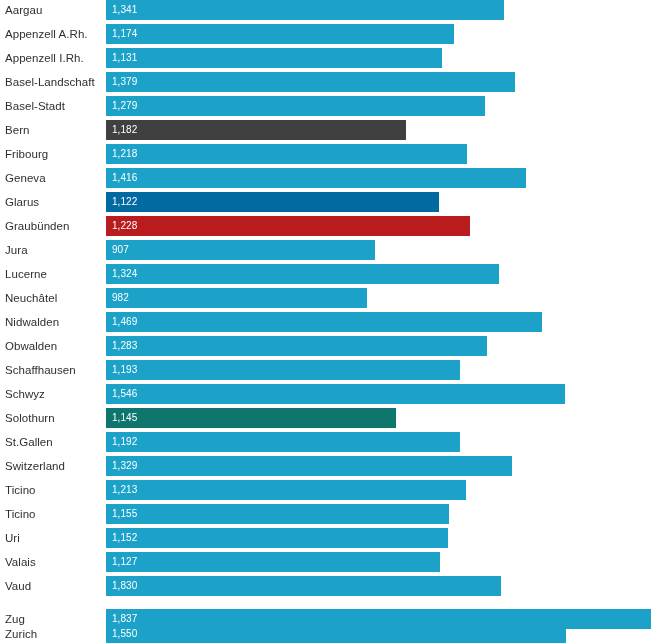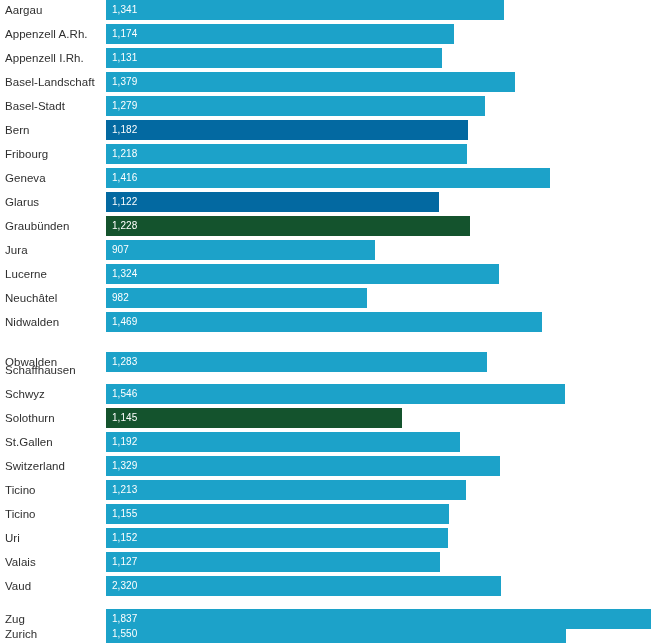--- a/index.html
+++ b/index.html
@@ -103,53 +103,53 @@
       <span class="cat-label">Basel-Stadt</span>
       <div class="bar-track">
         <div class="bar" style="width: 379.479px; background: rgb(28, 162, 201);">
           <span class="bar-value">1,279</span>
         </div>
       </div>
     </div>
     <div class="row" style="top: 118px;">
       <span class="cat-label">Bern</span>
       <div class="bar-track">
-        <div class="bar" style="width: 362px; background: #0369a1;">
+        <div class="bar" style="width: 285px; background: #404040; padding-left: 15px;">
           <span class="bar-value">1,182</span>
         </div>
       </div>
     </div>
     <div class="row" style="top: 142px;">
       <span class="cat-label">Fribourg</span>
       <div class="bar-track">
         <div class="bar" style="width: 361.381px; background: rgb(28, 162, 201);">
           <span class="bar-value">1,218</span>
         </div>
       </div>
     </div>
     <div class="row" style="top: 166px;">
       <span class="cat-label">Geneva</span>
       <div class="bar-track">
-        <div class="bar" style="width: 420.127px; background: rgb(28, 162, 201); padding-left: 24px;">
+        <div class="bar" style="width: 420.127px; background: rgb(28, 162, 201);">
           <span class="bar-value">1,416</span>
         </div>
       </div>
     </div>
     <div class="row" style="top: 190px;">
       <span class="cat-label">Glarus</span>
       <div class="bar-track">
         <div class="bar" style="width: 332.897px; background: #0369a1;">
           <span class="bar-value">1,122</span>
         </div>
       </div>
     </div>
     <div class="row" style="top: 214px;">
       <span class="cat-label">Graubünden</span>
       <div class="bar-track">
-        <div class="bar" style="width: 364.348px; background: #14532d;">
+        <div class="bar" style="width: 364.348px; background: #b91c1c;">
           <span class="bar-value">1,228</span>
         </div>
       </div>
     </div>
     <div class="row" style="top: 238px;">
       <span class="cat-label">Jura</span>
       <div class="bar-track">
         <div class="bar" style="width: 269.107px; background: rgb(28, 162, 201);">
           <span class="bar-value">907</span>
         </div>
@@ -172,59 +172,64 @@
       </div>
     </div>
     <div class="row" style="top: 310px;">
       <span class="cat-label">Nidwalden</span>
       <div class="bar-track">
         <div class="bar" style="width: 435.852px; background: rgb(28, 162, 201);">
           <span class="bar-value">1,469</span>
         </div>
       </div>
     </div>
-    <div class="row" style="top: 350px;">
+    <div class="row" style="top: 334px;">
       <span class="cat-label">Obwalden</span>
       <div class="bar-track">
         <div class="bar" style="width: 380.666px; background: rgb(28, 162, 201);">
           <span class="bar-value">1,283</span>
         </div>
       </div>
     </div>
     <div class="row" style="top: 358px; padding-left: 6px;">
       <span class="cat-label">Schaffhausen</span>
+      <div class="bar-track">
+        <div class="bar" style="width: 353.963px; background: rgb(28, 162, 201);">
+          <span class="bar-value">1,193</span>
+        </div>
+      </div>
     </div>
     <div class="row" style="top: 382px;">
       <span class="cat-label">Schwyz</span>
       <div class="bar-track">
         <div class="bar" style="width: 458.698px; background: rgb(28, 162, 201);">
           <span class="bar-value">1,546</span>
         </div>
       </div>
     </div>
     <div class="row" style="top: 406px;">
       <span class="cat-label">Solothurn</span>
       <div class="bar-track">
-        <div class="bar" style="width: 290px; background: #14532d; padding-left: 6px;">
+        <div class="bar" style="width: 290px; background: #0f766e;">
           <span class="bar-value">1,145</span>
         </div>
       </div>
     </div>
     <div class="row" style="top: 430px;">
       <span class="cat-label">St.Gallen</span>
       <div class="bar-track">
         <div class="bar" style="width: 353.666px; background: rgb(28, 162, 201);">
           <span class="bar-value">1,192</span>
         </div>
       </div>
     </div>
     <div class="row" style="top: 454px;">
       <span class="cat-label">Switzerland</span>
       <div class="bar-track">
-        <div class="bar" style="width: 394.314px; background: rgb(28, 162, 201);">
+        <div class="bar" style="width: 394.314px; background: rgb(28, 162, 201); padding-left: 12px;">
           <span class="bar-value">1,329</span>
         </div>
       </div>
     </div>
     <div class="row" style="top: 478px;">
       <span class="cat-label">Ticino</span>
       <div class="bar-track">
         <div class="bar" style="width: 359.897px; background: rgb(28, 162, 201);">
           <span class="bar-value">1,213</span>
         </div>
@@ -251,21 +256,21 @@
       <div class="bar-track">
         <div class="bar" style="width: 334.381px; background: rgb(28, 162, 201);">
           <span class="bar-value">1,127</span>
         </div>
       </div>
     </div>
     <div class="row" style="top: 574px;">
       <span class="cat-label">Vaud</span>
       <div class="bar-track">
         <div class="bar" style="width: 394.611px; background: rgb(28, 162, 201);">
-          <span class="bar-value">2,320</span>
+          <span class="bar-value">1,830</span>
         </div>
       </div>
     </div>
     <div class="row" style="top: 598px; margin-top: 9px;">
       <span class="cat-label">Zug</span>
       <div class="bar-track">
         <div class="bar" style="width: 545.038px; background: rgb(28, 162, 201);">
           <span class="bar-value">1,837</span>
         </div>
       </div>

